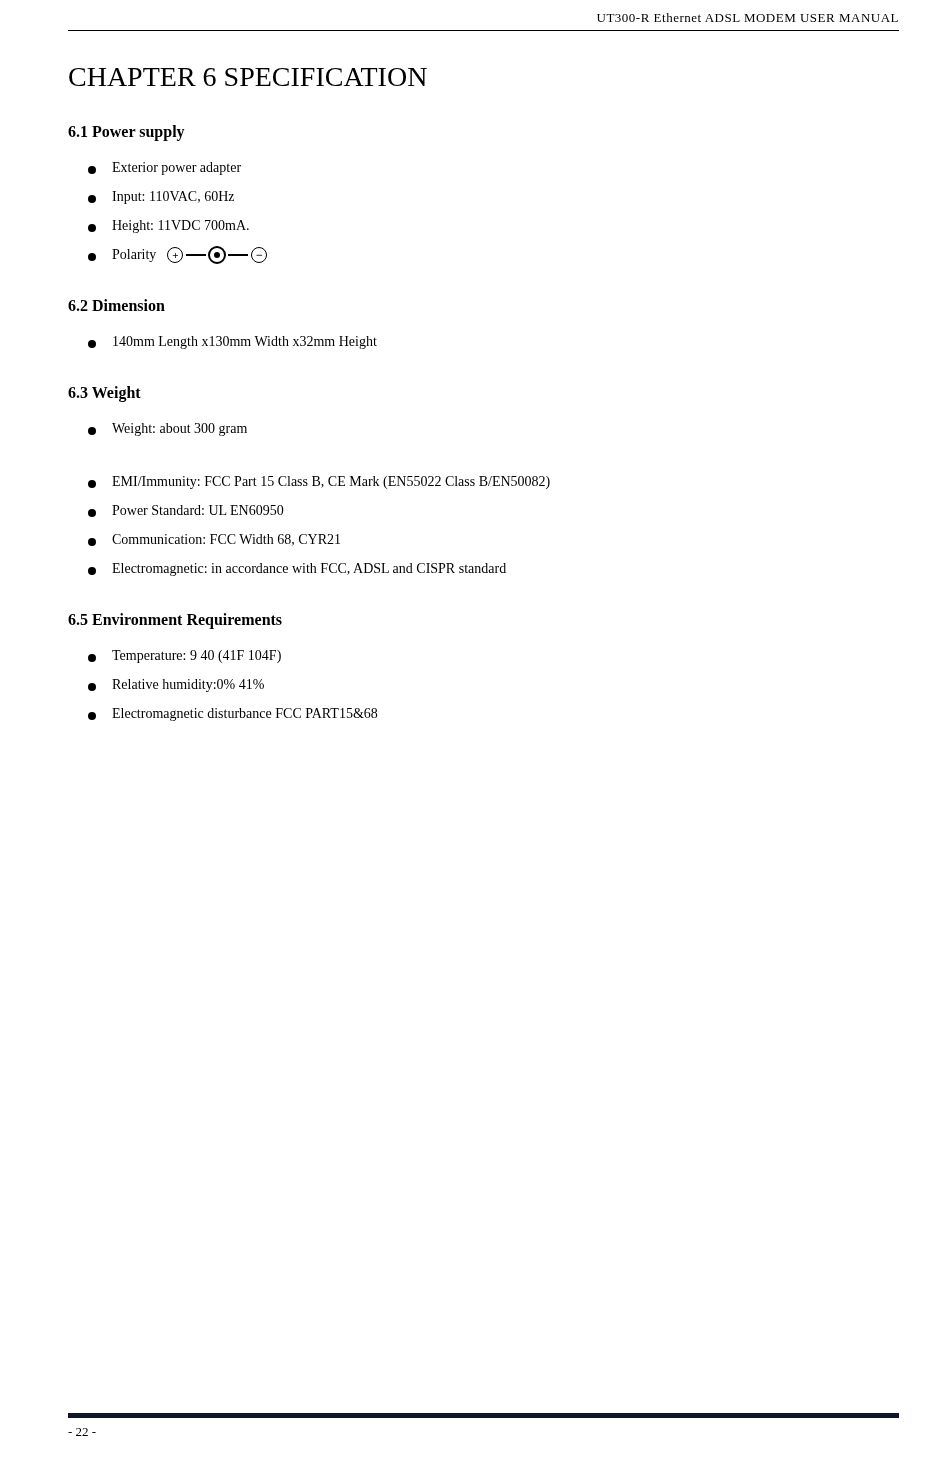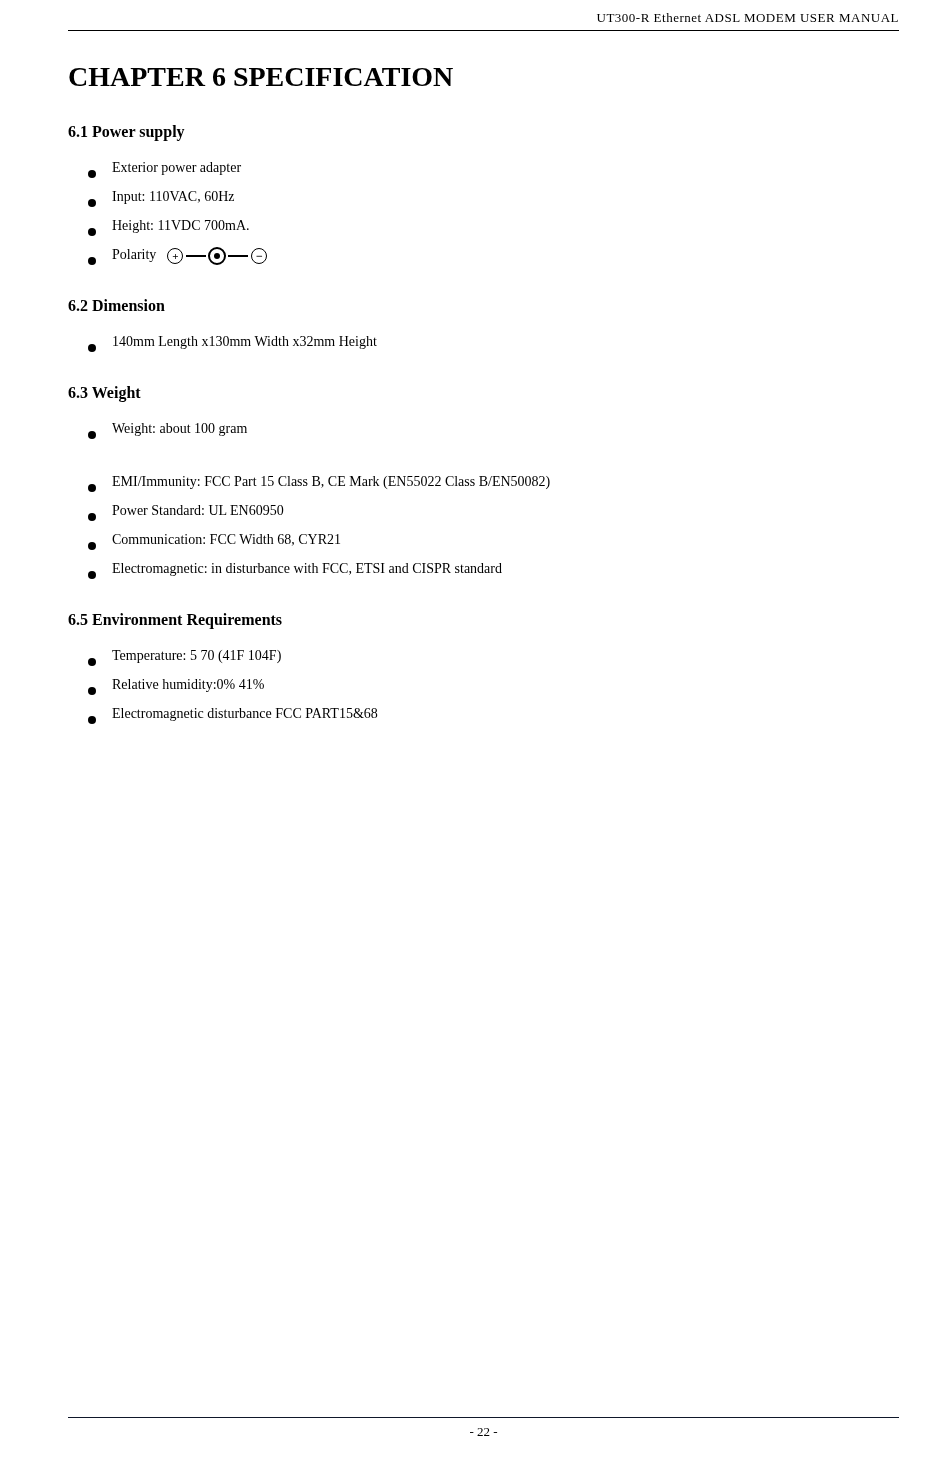--- a/index.html
+++ b/index.html
@@ -30,41 +30,41 @@
       border-bottom: 1px solid #000;
       text-align: right;
       padding-bottom: 4px;
       margin-bottom: 30px;
       font-size: 13px;
       letter-spacing: 0.5px;
     }
 
     .chapter-title {
       font-size: 28px;
-      font-weight: bold;
+      font-weight: normal;
       margin-bottom: 30px;
       margin-top: 10px;
     }
 
     .section-title {
       font-size: 16px;
       font-weight: bold;
       margin-bottom: 16px;
       margin-top: 10px;
     }
 
     .bullet-list {
       list-style: none;
       margin-left: 20px;
       margin-bottom: 24px;
     }
 
     .bullet-list li {
       display: flex;
-      align-items: flex-end;
+      align-items: center;
       margin-bottom: 8px;
       font-size: 14px;
       line-height: 1.5;
     }
 
     .bullet-dot {
       display: inline-block;
       width: 8px;
       height: 8px;
       border-radius: 50%;
@@ -161,23 +161,22 @@
       font-size: 12px;
       font-weight: bold;
       line-height: 1;
     }
 
     .footer {
       position: absolute;
       bottom: 20px;
       left: 0;
       right: 0;
-      text-align: center;
       font-size: 13px;
-      border-top: 1px solid #0f172a;
+      border-top: 5px solid #0f172a;
       padding-top: 6px;
       margin: 0 60px;
     }
   </style>
 </head>
 <body>
 
 <div class="page-container">
 
   <div class="header-bar">
@@ -229,54 +228,54 @@
     </ul>
   </div>
 
   <div class="section-gap">
     <div class="section-title">
       <span>6.3 Weight</span>
     </div>
     <ul class="bullet-list">
       <li>
         <span class="bullet-dot"></span>
-        <span>Weight: about 100 gram</span>
+        <span>Weight: about 300 gram</span>
       </li>
     </ul>
   </div>
 
   <div class="section-gap">
     <ul class="bullet-list">
       <li>
         <span class="bullet-dot"></span>
         <span>EMI/Immunity: FCC Part 15 Class B, CE Mark (EN55022 Class B/EN50082)</span>
       </li>
       <li>
         <span class="bullet-dot"></span>
         <span>Power Standard: UL   EN60950</span>
       </li>
       <li>
         <span class="bullet-dot"></span>
         <span>Communication: FCC   Width 68, CYR21</span>
       </li>
       <li>
         <span class="bullet-dot"></span>
-        <span>Electromagnetic: in disturbance with FCC, ETSI and CISPR standard</span>
+        <span>Electromagnetic: in accordance with FCC, ADSL and CISPR standard</span>
       </li>
     </ul>
   </div>
 
   <div class="section-gap">
     <div class="section-title">
       <span>6.5 Environment Requirements</span>
     </div>
     <ul class="bullet-list">
       <li>
         <span class="bullet-dot"></span>
-        <span>Temperature: 5      70   (41F   104F)</span>
+        <span>Temperature: 9      40   (41F   104F)</span>
       </li>
       <li>
         <span class="bullet-dot"></span>
         <span>Relative humidity:0%   41%</span>
       </li>
       <li>
         <span class="bullet-dot"></span>
         <span>Electromagnetic disturbance   FCC PART15&amp;68</span>
       </li>
     </ul>

